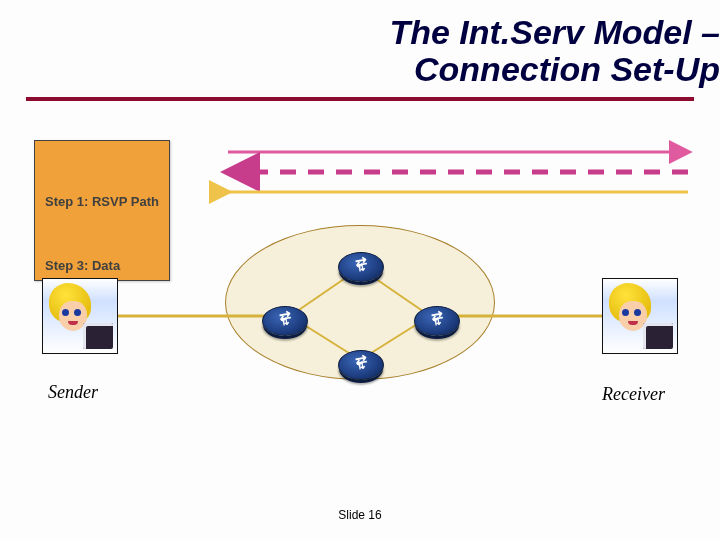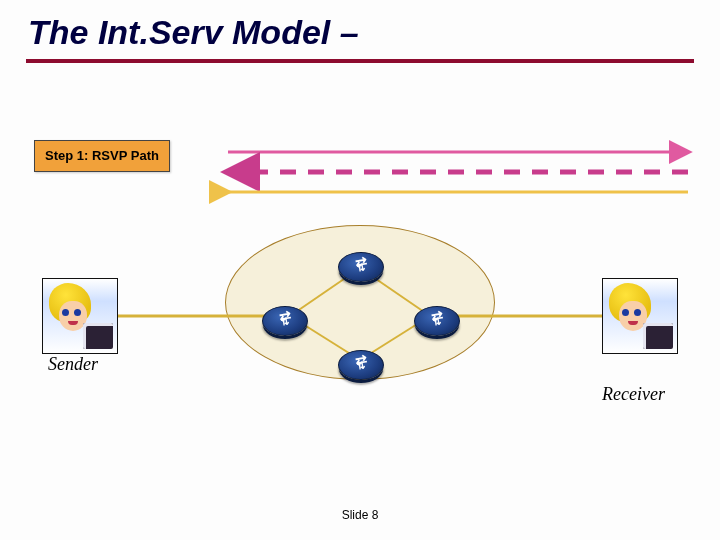--- a/index.html
+++ b/index.html
@@ -5,21 +5,22 @@
   * { box-sizing: border-box; margin: 0; padding: 0; }
   body {
     width: 720px;
     height: 540px;
     background: #fdfdfd;
     font-family: Arial, Helvetica, sans-serif;
     position: relative;
     overflow: hidden;
   }
   .title-area {
-    padding: 14px 17px 0 28px;
+    padding: 14px 0 0 28px;
+    text-align: right;
   }
   .title {
     font-size: 34px;
     font-weight: bold;
     font-style: italic;
     color: #000040;
     line-height: 1.1;
   }
   .title-underline {
     height: 4px;
@@ -31,21 +32,21 @@
     left: 34px;
     top: 140px;
     background: #f1a13a;
     border: 1px solid #444;
     padding: 6px 10px;
     font-size: 13px;
     font-weight: bold;
     line-height: 1.35;
     box-shadow: 1px 1px 2px rgba(0,0,0,0.2);
   }
-  .steps-box div { color: #000000; }
+  .steps-box div { color: #404040; margin-top: 46px; }
 
   .diagram {
     position: absolute;
     left: 0; top: 0; width: 720px; height: 540px;
     pointer-events: none;
   }
 
   .cloud {
     position: absolute;
     left: 225px; top: 225px;
@@ -128,25 +129,27 @@
     text-align: center;
     font-size: 12px;
     color: #000;
   }
 </style>
 </head>
 <body>
 
 <div class="title-area">
   <div class="title">The Int.Serv Model –</div>
+  <div class="title">Connection Set-Up</div>
 </div>
 <div class="title-underline"></div>
 
 <div class="steps-box">
   <div>Step 1: RSVP Path</div>
+  <div>Step 3: Data</div>
 </div>
 
 <svg class="diagram">
   <defs>
     <marker id="ahPath" viewBox="0 0 10 10" refX="8" refY="5" markerWidth="8" markerHeight="8" orient="auto">
       <path d="M0,0 L10,5 L0,10 z" fill="#e05aa0"></path>
     </marker>
     <marker id="ahResv" viewBox="0 0 10 10" refX="8" refY="5" markerWidth="8" markerHeight="8" orient="auto">
       <path d="M0,0 L10,5 L0,10 z" fill="#c83c8c"></path>
     </marker>
@@ -192,22 +195,22 @@
 <div class="router" style="left:338px; top:342px;">
   <div class="body"></div>
     <div class="arrows"></div>
 </div>
 
 <div class="person" style="left:42px; top:278px;">
   <div class="hair"></div>
     <div class="face"></div>
     <div class="monitor"></div>
 </div>
-<div class="label" style="left:48px; top:354px;">Sender</div>
+<div class="label" style="left:48px; top:382px;">Sender</div>
 
 <div class="person" style="left:602px; top:278px;">
   <div class="hair"></div>
     <div class="face"></div>
     <div class="monitor"></div>
 </div>
 <div class="label" style="left:602px; top:384px;">Receiver</div>
 
-<div class="footer">Slide 8</div>
+<div class="footer">Slide 16</div>
 
 </body></html>

